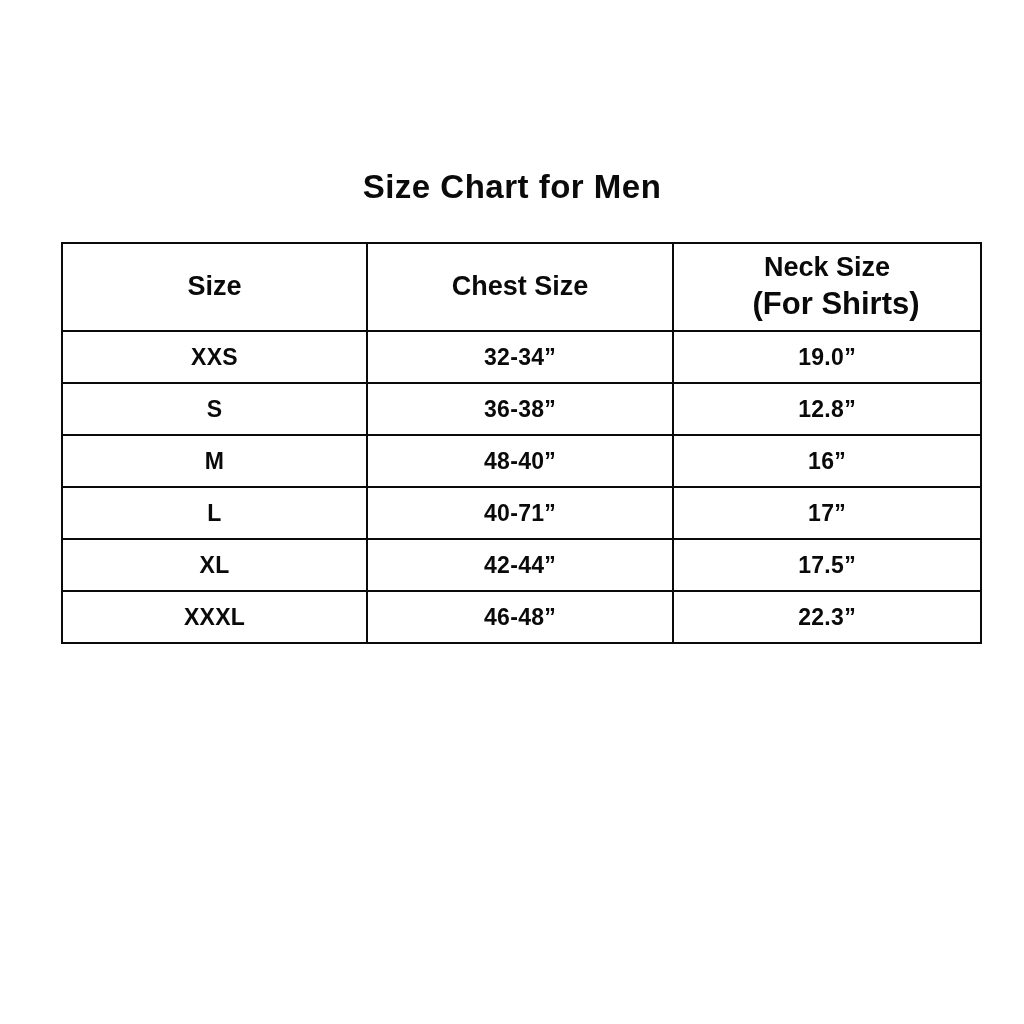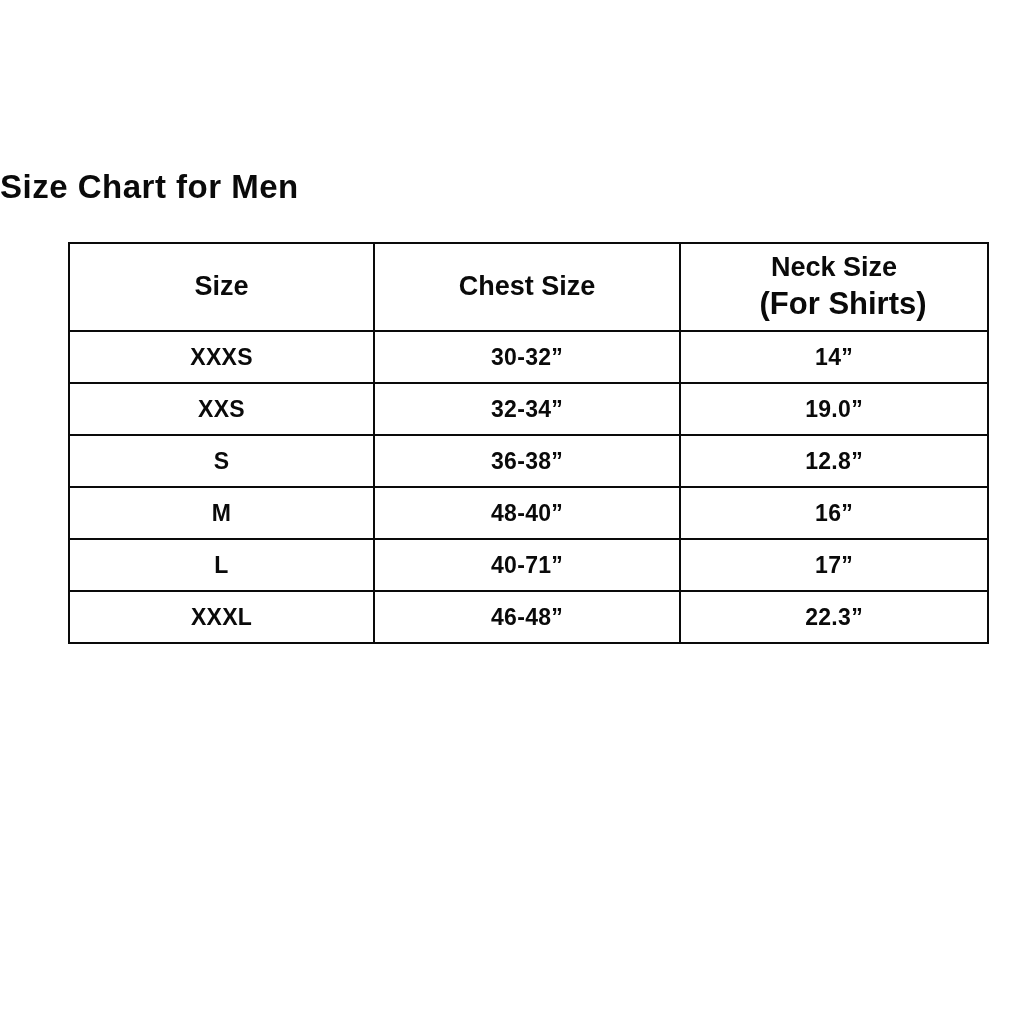--- a/index.html
+++ b/index.html
@@ -14,29 +14,30 @@
     background: #ffffff;
     font-family: "Liberation Sans", sans-serif;
     color: #0a0a0a;
     overflow: hidden;
   }
   .chart-title {
     position: absolute;
     top: 168px;
     left: 0;
     width: 100%;
+    text-align: center;
     font-size: 33px;
     font-weight: bold;
     letter-spacing: 0.5px;
     color: #0a0a0a;
   }
   table.size-table {
     position: absolute;
     top: 242px;
-    left: 68px;
+    left: 61px;
     width: 921px;
     border-collapse: collapse;
     table-layout: fixed;
     background: #ffffff;
   }
   table.size-table col.c1 { width: 33.2%; }
   table.size-table col.c2 { width: 33.3%; }
   table.size-table col.c3 { width: 33.5%; }
   table.size-table th,
   table.size-table td {
@@ -81,25 +82,20 @@
         <th>Size</th>
         <th>Chest Size</th>
         <th>
           <span>Neck Size</span>
           <span class="header-sub">(For Shirts)</span>
         </th>
       </tr>
     </thead>
     <tbody id="size-table-body">
 
-    <tr>
-          <td>XXXS</td>
-          <td>30-32”</td>
-          <td>14”</td>
-        </tr>
         <tr>
           <td>XXS</td>
           <td>32-34”</td>
           <td>19.0”</td>
         </tr>
         <tr>
           <td>S</td>
           <td>36-38”</td>
           <td>12.8”</td>
         </tr>
@@ -107,20 +103,25 @@
           <td>M</td>
           <td>48-40”</td>
           <td>16”</td>
         </tr>
         <tr>
           <td>L</td>
           <td>40-71”</td>
           <td>17”</td>
         </tr>
         <tr>
+          <td>XL</td>
+          <td>42-44”</td>
+          <td>17.5”</td>
+        </tr>
+        <tr>
           <td>XXXL</td>
           <td>46-48”</td>
           <td>22.3”</td>
         </tr>
       </tbody>
   </table>
 
 </div>
 
 </body></html>

